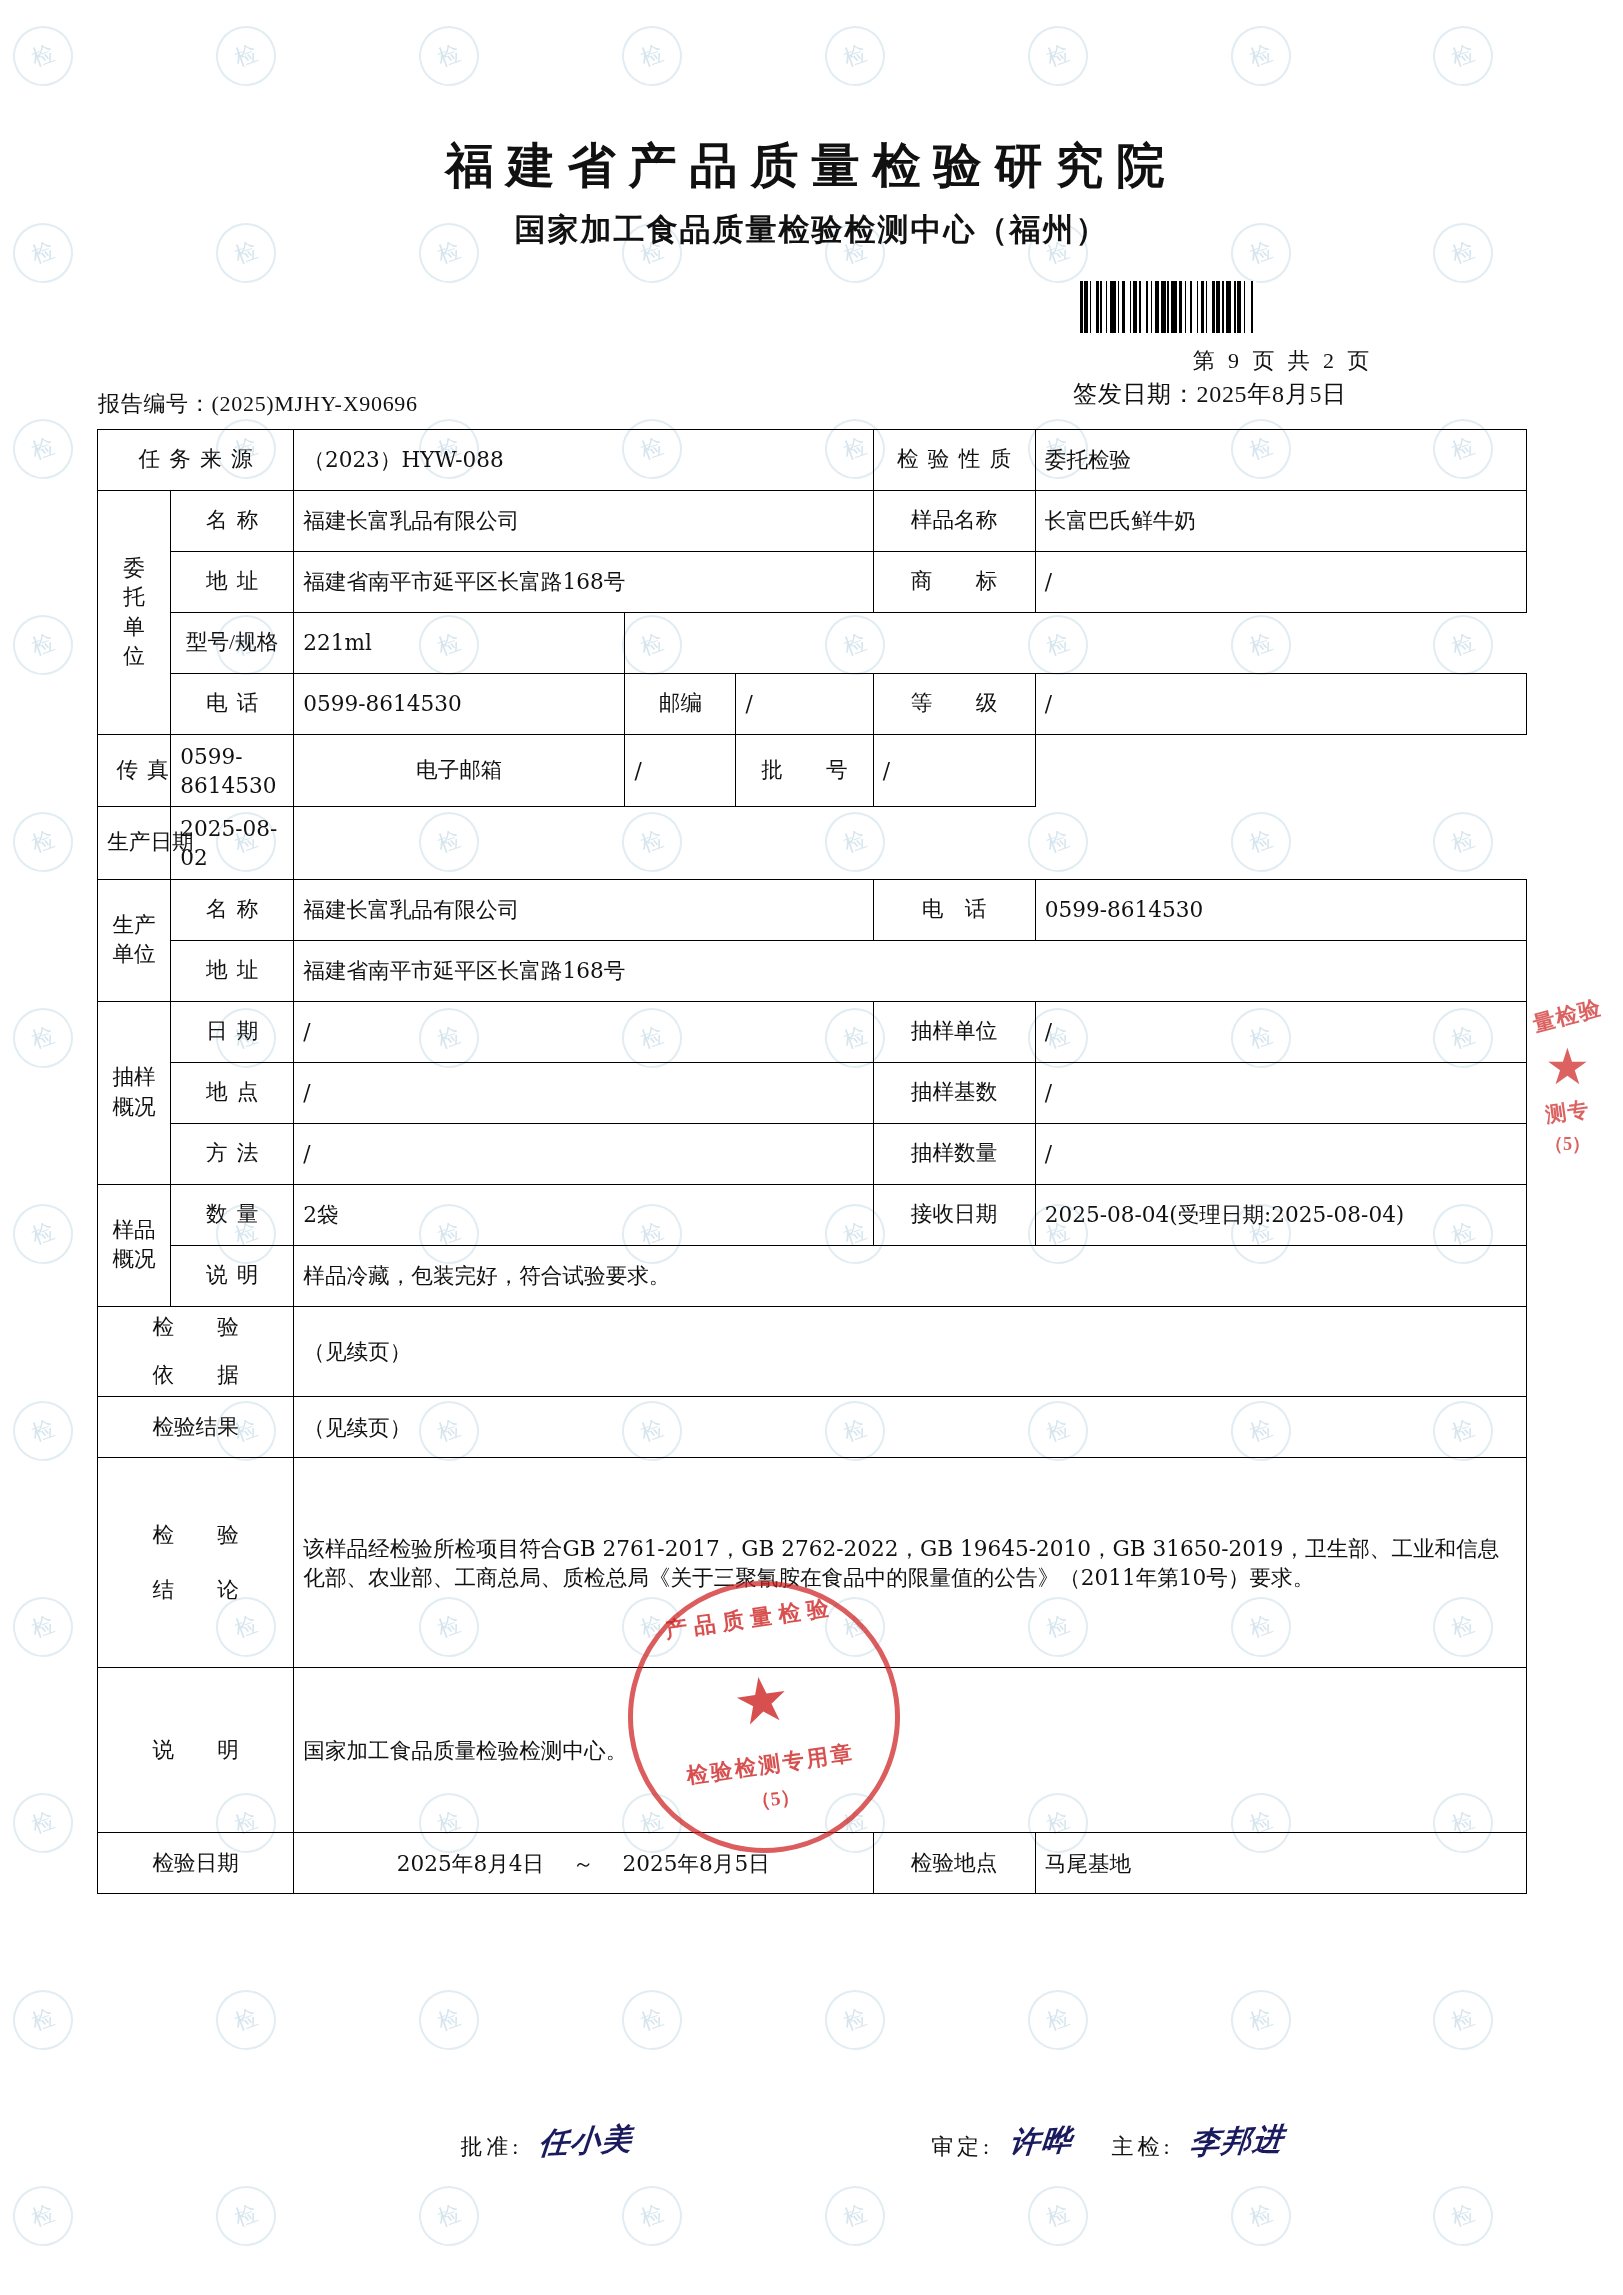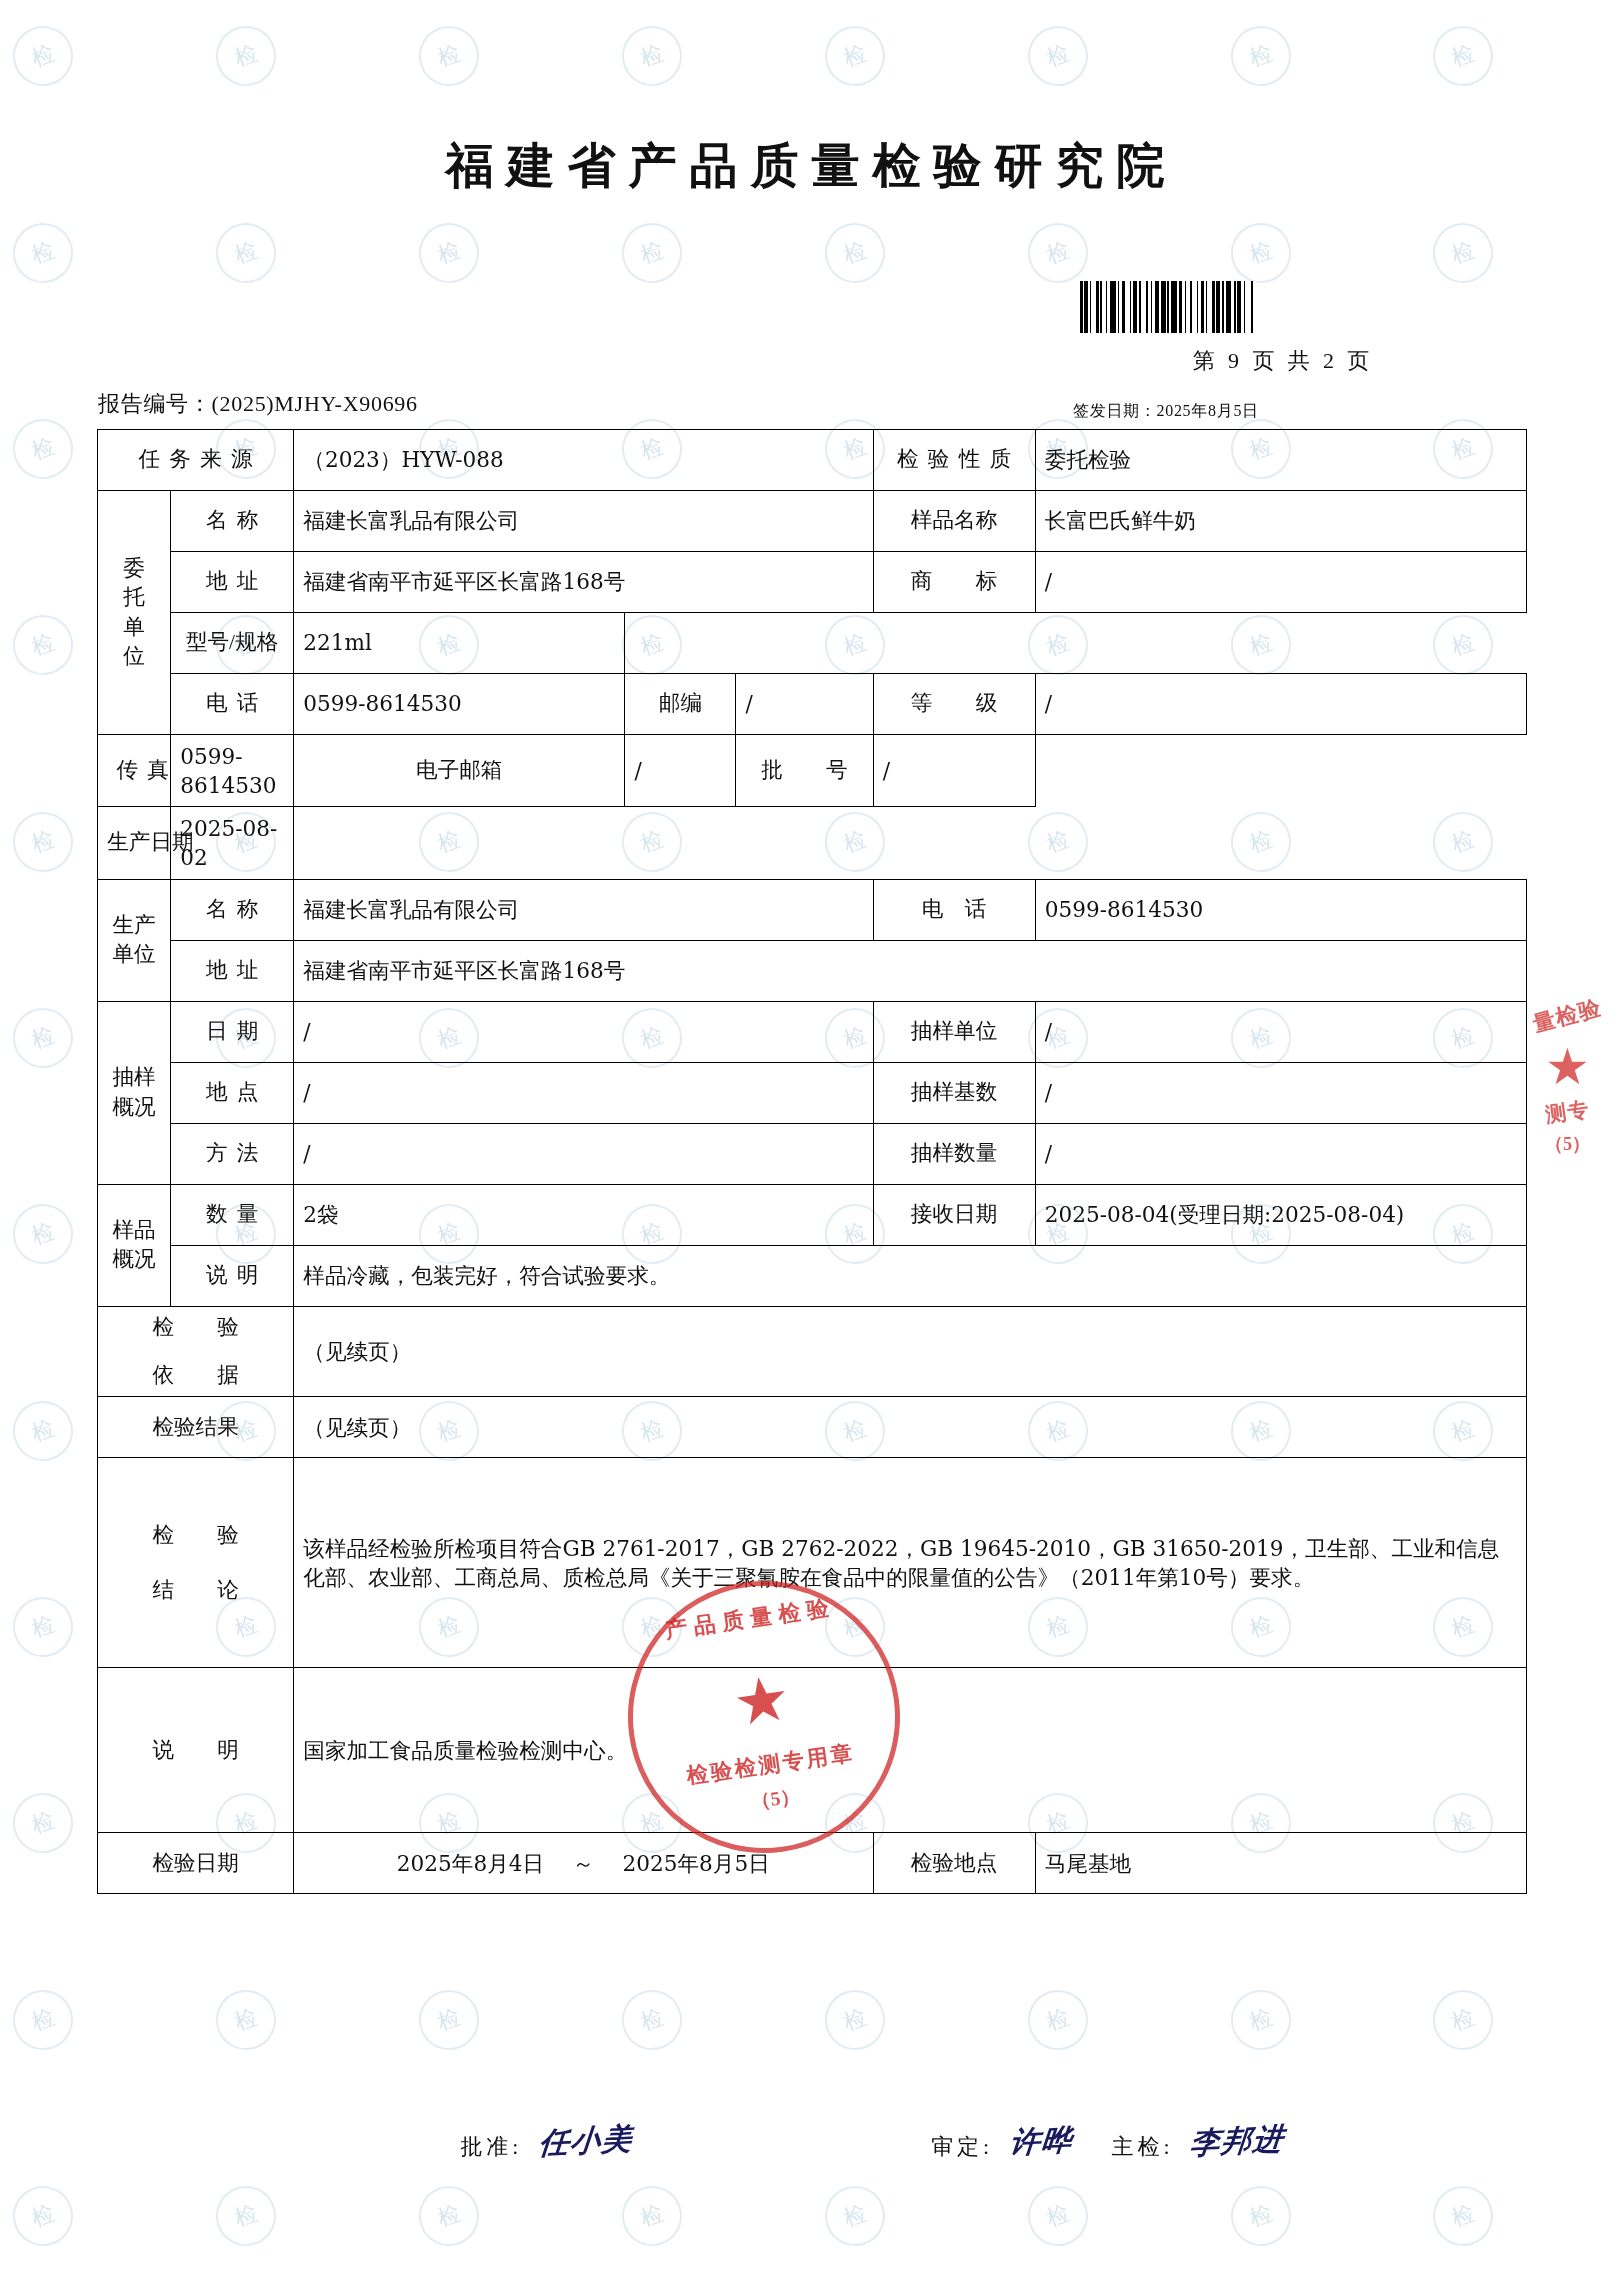--- a/index.html
+++ b/index.html
@@ -106,23 +106,23 @@
 
   .report-no {
     position: absolute;
     top: 389px;
     left: 98px;
     font-size: 22px;
     letter-spacing: 0.7px;
   }
   .issue-date {
     position: absolute;
-    top: 401px;
+    top: 378px;
     left: 1073px;
-    font-size: 16px;
+    font-size: 24px;
     letter-spacing: 0.7px;
   }
 
   
   table.main {
     position: absolute;
     top: 429px;
     left: 97px;
     width: 1430px;
     border-collapse: collapse;
@@ -382,20 +382,21 @@
     <div class="wm" style="left: 622px; top: 2186px;">检</div>
     <div class="wm" style="left: 825px; top: 2186px;">检</div>
     <div class="wm" style="left: 1028px; top: 2186px;">检</div>
     <div class="wm" style="left: 1231px; top: 2186px;">检</div>
     <div class="wm" style="left: 1433px; top: 2186px;">检</div>
   </div>
 
 <div class="page">
 
   <div class="hdr-title">福建省产品质量检验研究院</div>
+  <div class="hdr-sub">国家加工食品质量检验检测中心（福州）</div>
 
   <div class="barcode" id="barcode">
       <i style="width: 2.6px; background: rgb(0, 0, 0);"></i>
       <i style="width: 1.3px; background: rgb(255, 255, 255);"></i>
       <i style="width: 3.9px; background: rgb(0, 0, 0);"></i>
       <i style="width: 2px; background: rgb(255, 255, 255);"></i>
       <i style="width: 1.3px; background: rgb(0, 0, 0);"></i>
       <i style="width: 5.2px; background: rgb(255, 255, 255);"></i>
       <i style="width: 2.6px; background: rgb(0, 0, 0);"></i>
       <i style="width: 1.3px; background: rgb(255, 255, 255);"></i>

